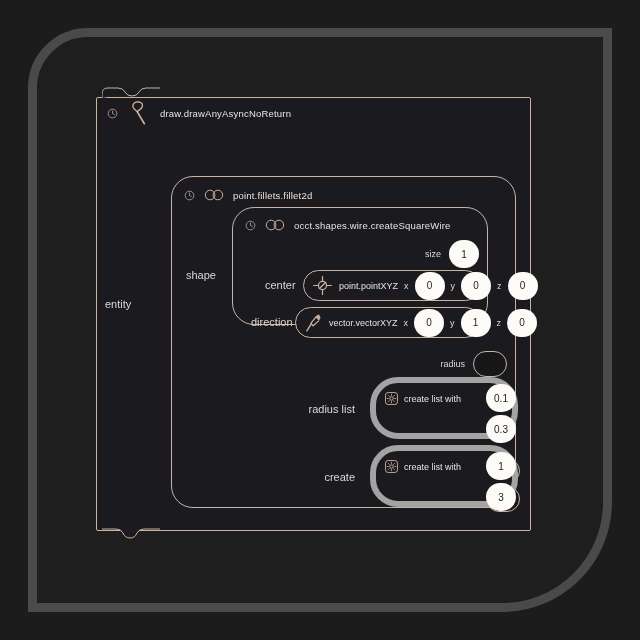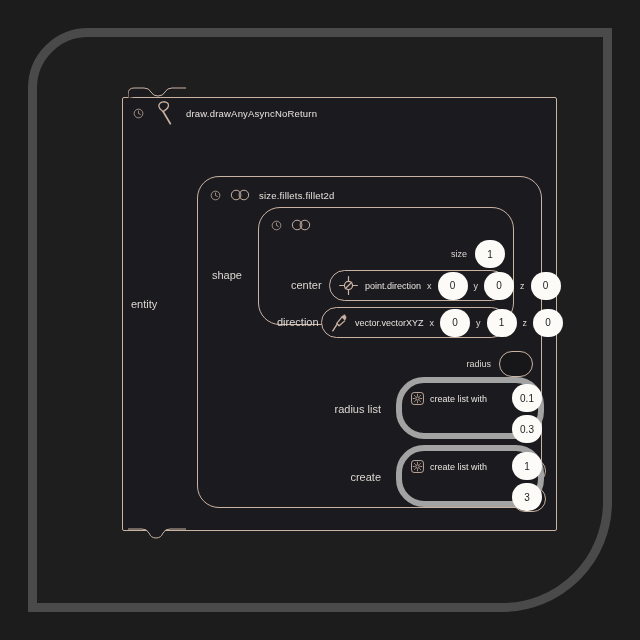--- a/index.html
+++ b/index.html
@@ -20,21 +20,20 @@
     border-radius:60px 0 110px 0;
     background:#1e1e1e;
     pointer-events:none;
   }
   
   #canvas{
     position:absolute;
     left:37px; top:37px;
     width:522px; height:566px;
     overflow:hidden;
-    margin-left:26px;
   }
 
   
   .node{
     position:absolute;
     box-sizing:border-box;
     border:1px solid #cbb3a4;
     background:#1b1b1f;
   }
   .node.lvl0{ border-radius:2px; }
@@ -179,21 +178,21 @@
 
       <div class="node-head" style="padding-left:12px; gap:8px; top:3px;">
         <svg class="ico-clock" viewBox="0 0 24 24">
           <circle cx="12" cy="12" r="9.5" fill="none" stroke="#cbb3a4" stroke-width="1.6"></circle>
           <path d="M12 6.5 V12 L16 14" fill="none" stroke="#cbb3a4" stroke-width="1.6" stroke-linecap="round"></path>
         </svg>
         <svg class="ico-fillet" viewBox="0 0 34 18">
           <circle cx="11" cy="9" r="7.4" fill="none" stroke="#cbb3a4" stroke-width="1.5"></circle>
           <circle cx="23" cy="9" r="7.4" fill="none" stroke="#cbb3a4" stroke-width="1.5"></circle>
         </svg>
-        <span class="node-title">size.fillets.fillet2d</span>
+        <span class="node-title">point.fillets.fillet2d</span>
       </div>
 
       <span class="port-label" style="left:14px; top:92px;">shape</span>
 
       <div class="param-row" style="right:8px; top:174px;justify-content:space-between;">
         <span class="param-label">radius</span>
         <span class="pill empty"></span>
       </div>
 
       <span class="port-label" style="right:160px; top:226px;">radius list</span>
@@ -204,35 +203,36 @@
 
         <div class="node-head" style="padding-left:12px; gap:8px; top:2px;">
           <svg class="ico-clock" viewBox="0 0 24 24">
             <circle cx="12" cy="12" r="9.5" fill="none" stroke="#cbb3a4" stroke-width="1.6"></circle>
             <path d="M12 6.5 V12 L16 14" fill="none" stroke="#cbb3a4" stroke-width="1.6" stroke-linecap="round"></path>
           </svg>
           <svg class="ico-fillet" viewBox="0 0 34 18">
             <circle cx="11" cy="9" r="7.4" fill="none" stroke="#cbb3a4" stroke-width="1.5"></circle>
             <circle cx="23" cy="9" r="7.4" fill="none" stroke="#cbb3a4" stroke-width="1.5"></circle>
           </svg>
+          <span class="node-title">occt.shapes.wire.createSquareWire</span>
         </div>
 
         <div class="param-row" style="right:8px; top:32px;">
           <span class="param-label">size</span>
           <span class="pill">1</span>
         </div>
 
         <span class="port-label" style="left:32px; top:71px;">center</span>
 
         <div class="subnode" style="left:70px; top:62px; width:178px; height:31px;">
           <svg class="ico-cross" viewBox="0 0 26 26">
             <circle cx="13" cy="13" r="5" fill="none" stroke="#cbb3a4" stroke-width="1.5"></circle>
             <path d="M13 2 V7 M13 19 V24 M2 13 H7 M19 13 H24 M9 17 L17 9" stroke="#cbb3a4" stroke-width="1.5" stroke-linecap="round" fill="none"></path>
           </svg>
-          <span class="sub-title">point.direction</span>
+          <span class="sub-title">point.pointXYZ</span>
           <span class="axis">x</span>
           <span class="pill">0</span>
           <span class="axis">y</span>
           <span class="pill">0</span>
           <span class="axis">z</span>
           <span class="pill">0</span>
         </div>
 
         <span class="port-label" style="left:18px; top:108px;">direction</span>
 

